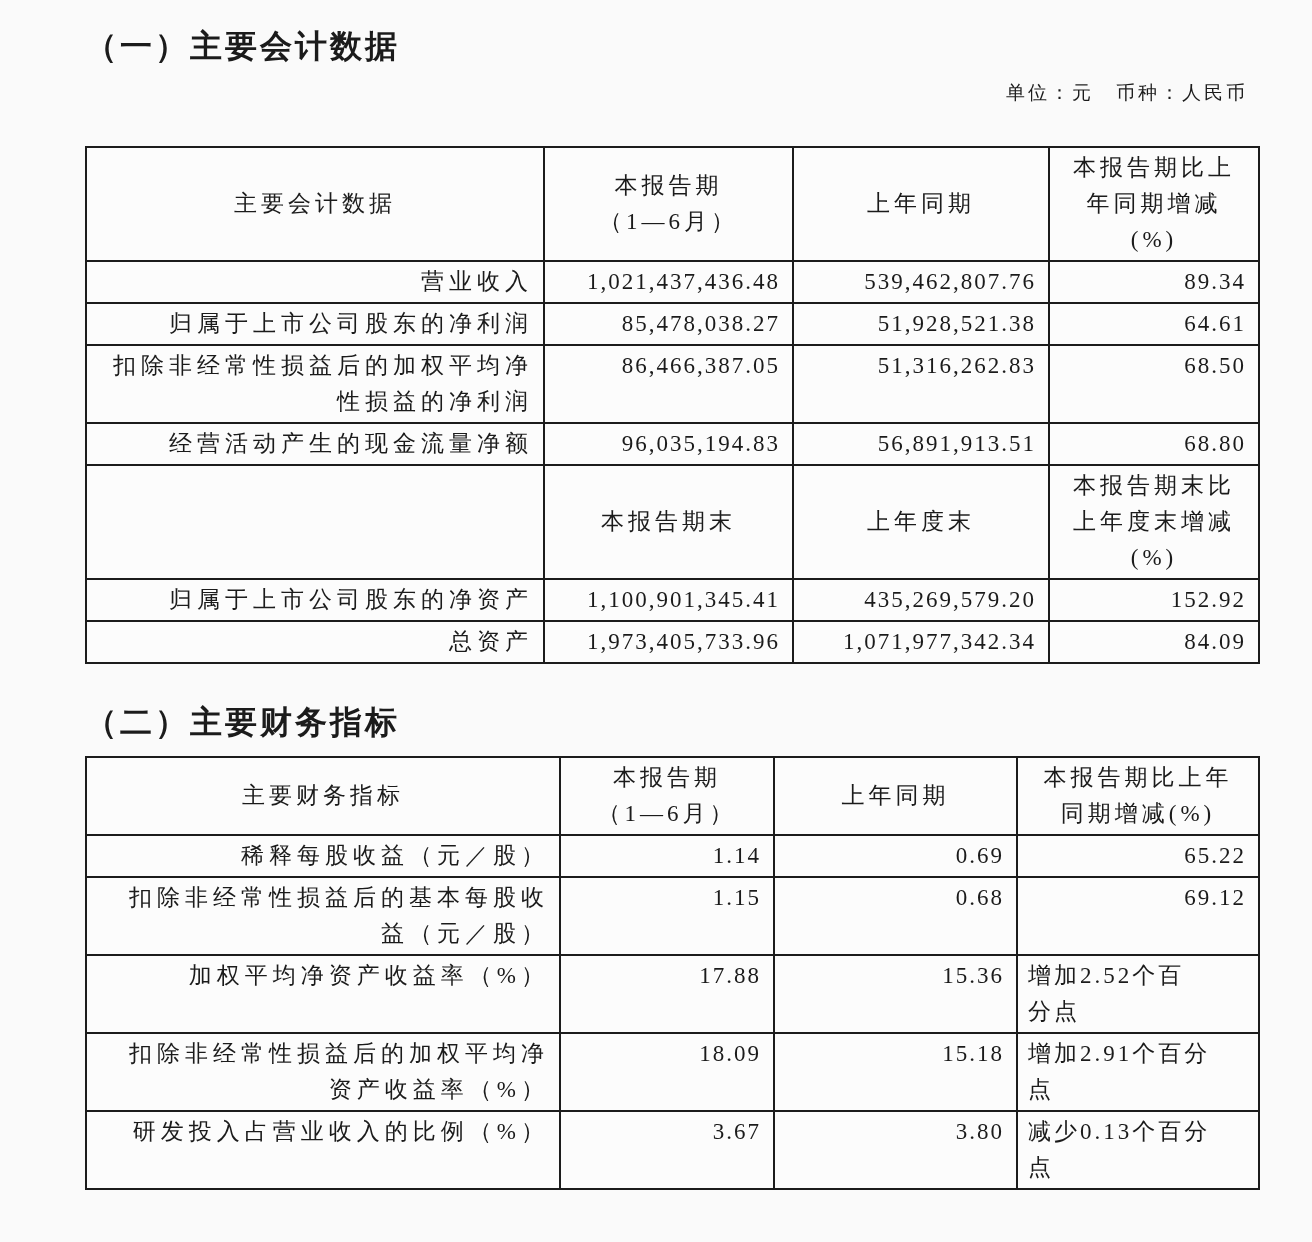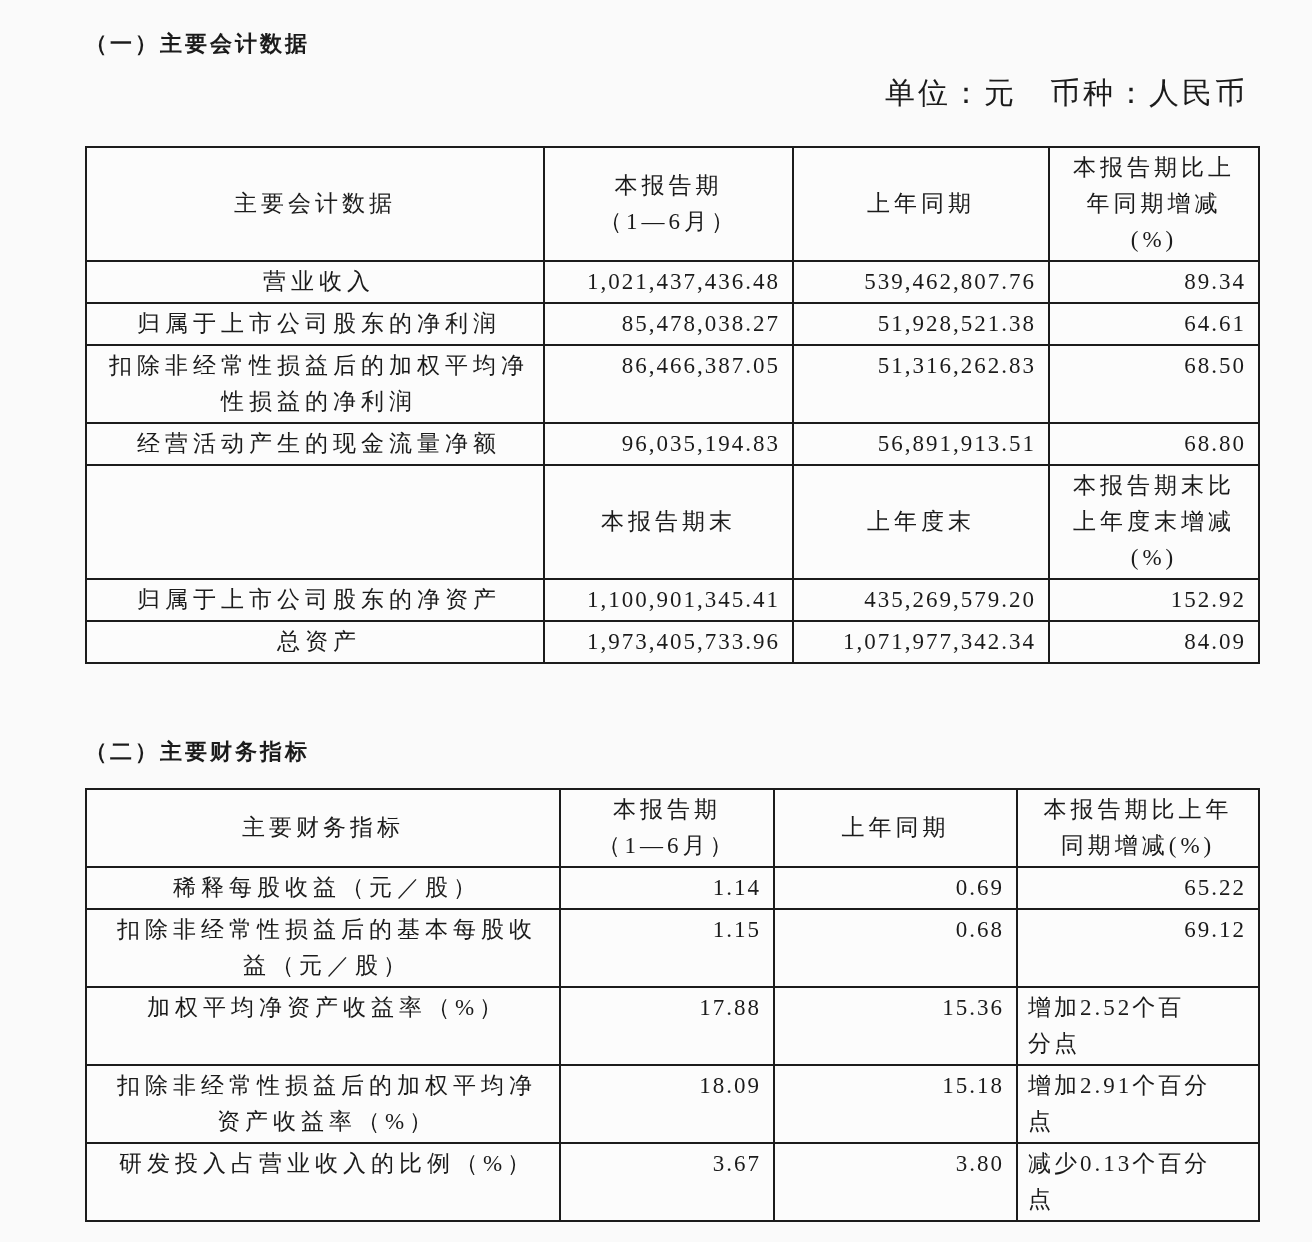--- a/index.html
+++ b/index.html
@@ -13,33 +13,33 @@
     position: relative;
     width: 1312px;
     height: 1242px;
     background: #fafafa;
     overflow: hidden;
   }
   .content {
     padding: 28px 54px 0 85px;
   }
   .section-title {
-    font-family: Liberation Mono, monospace;
+    font-family: Liberation Serif, serif;
     font-weight: 700;
-    font-size: 22px;
+    font-size: 32px;
     letter-spacing: 3px;
     line-height: 36px;
     margin: 0;
   }
   .section-title.second {
-    margin-top: 72px;
+    margin-top: 40px;
   }
   .unit-note {
     margin-top: 14px;
-    font-size: 30px;
+    font-size: 19px;
     letter-spacing: 3px;
     text-align: right;
     padding-right: 10px;
     line-height: 30px;
   }
   table.report {
     border-collapse: collapse;
     table-layout: fixed;
     width: 1173px;
     background: #fcfcfc;
@@ -57,21 +57,21 @@
     overflow: hidden;
   }
   table.report th {
     text-align: center;
     vertical-align: middle;
     letter-spacing: 4px;
     height: 104px;
   }
   table.t2 th { height: 72px; }
   table.report td.label-cell {
-    text-align: center;
+    text-align: right;
     vertical-align: top;
     letter-spacing: 5px;
     padding-left: 18px;
   }
   table.report td.num-cell {
     text-align: right;
     vertical-align: top;
     letter-spacing: 2px;
     padding-right: 12px;
     border-radius: 11px;

